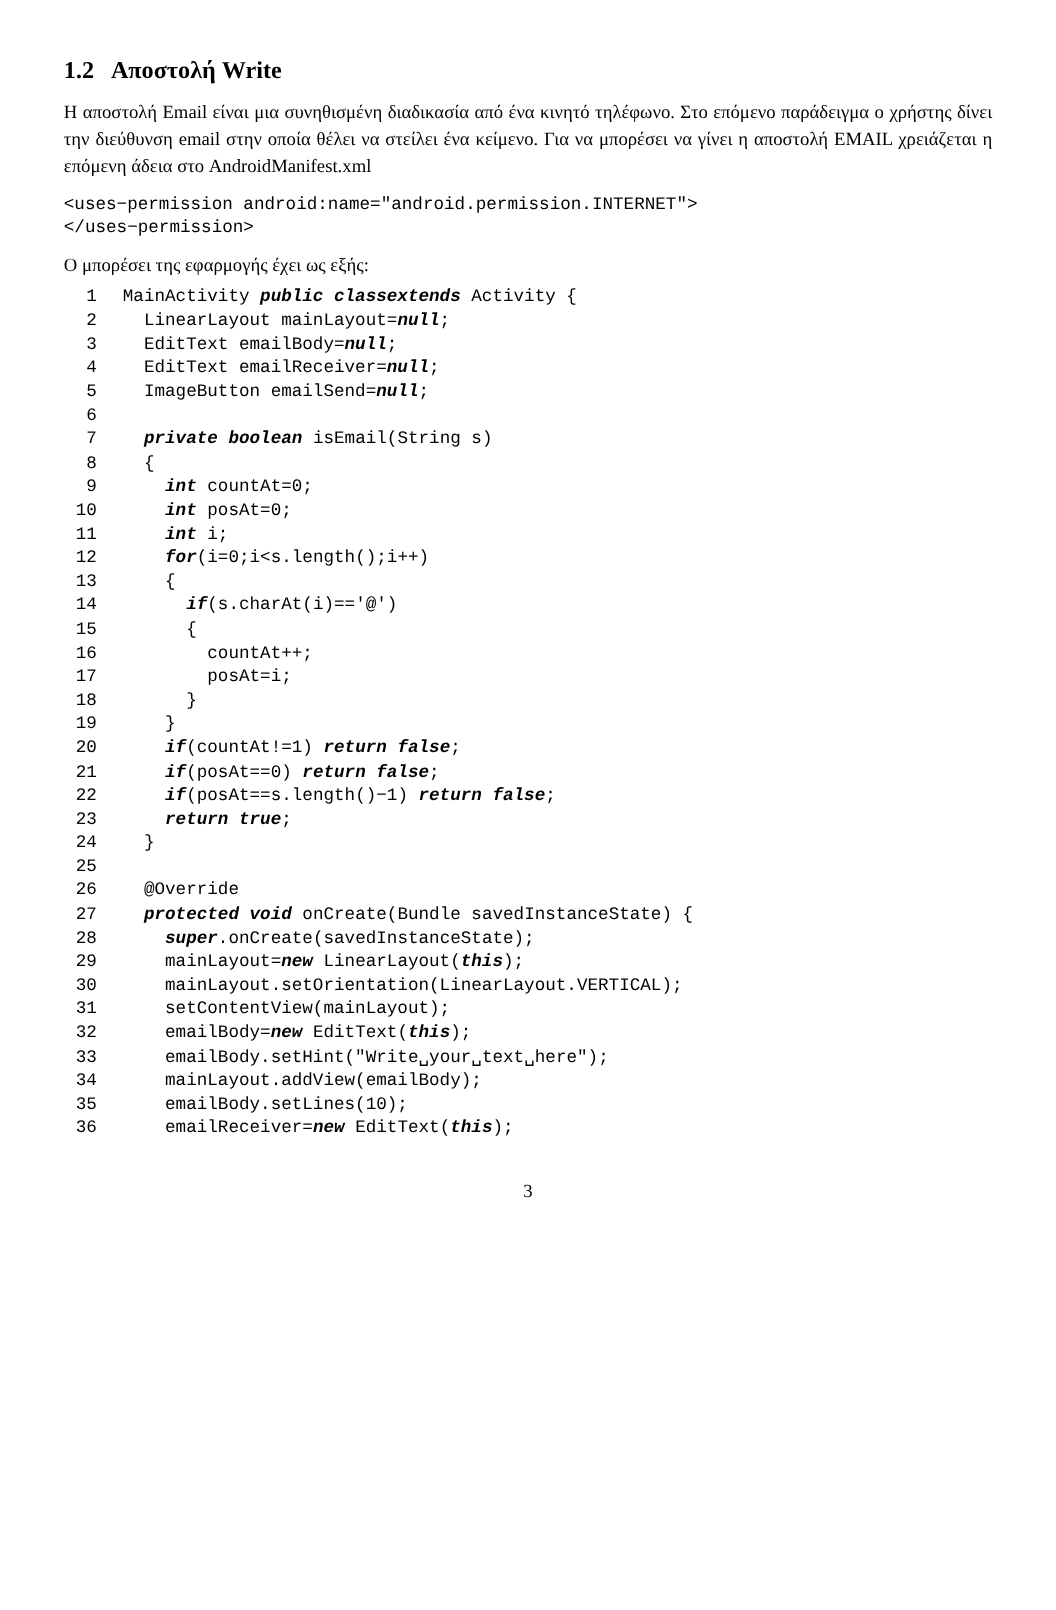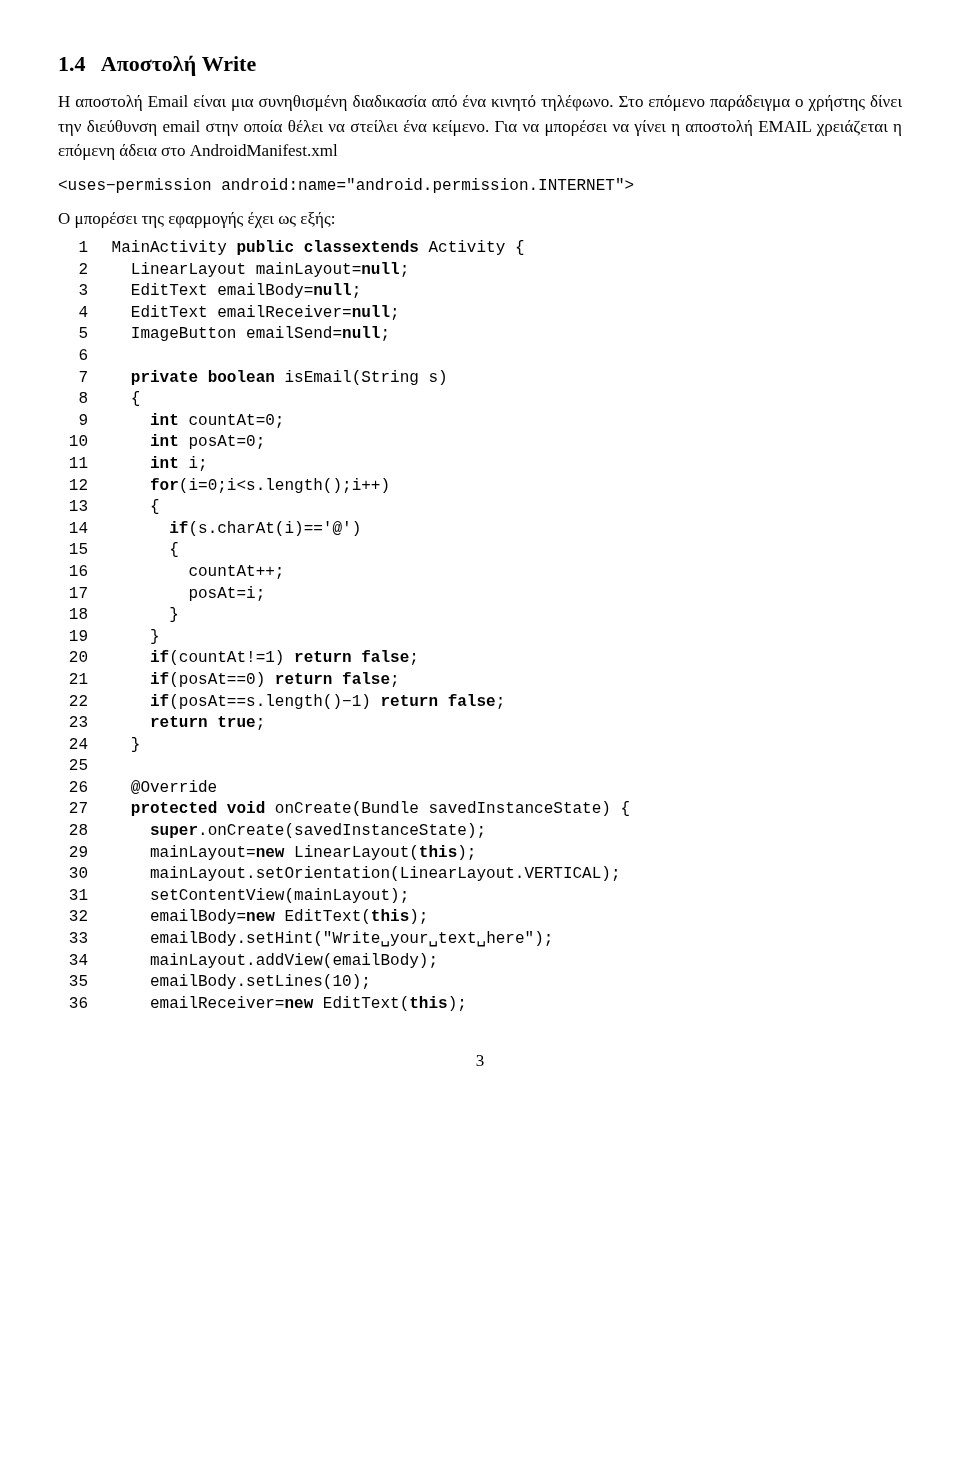--- a/index.html
+++ b/index.html
@@ -41,31 +41,31 @@
   }
   .codeblock .ct {
     flex: 1 1 auto;
   }
   .codeblock.noln .line { display:block; }
   .page-number {
     text-align: center;
     font-size: 17px;
     margin-top: 34px;
   }
-  .bold { font-weight: bold; }
+  .bold { font-weight: bold; font-style: italic; }
 </style>
 </head>
 <body>
 
 <h2 class="section-title">
-  <span>1.4</span>&nbsp;&nbsp;
+  <span>1.2</span>&nbsp;&nbsp;
   <span>Αποστολή Write</span>
 </h2>
 
 <p class="para">Η αποστολή Email είναι μια συνηθισμένη διαδικασία από ένα κινητό τηλέφωνο. Στο επόμενο παράδειγμα ο χρήστης δίνει την διεύθυνση email στην οποία θέλει να στείλει ένα κείμενο. Για να μπορέσει να γίνει η αποστολή EMAIL χρειάζεται η επόμενη άδεια στο AndroidManifest.xml</p>
 
-<div class="codeblock noln" id="code-manifest"><div class="line"><span class="ct">&lt;uses−permission android:name="android.permission.INTERNET"&gt;</span></div></div>
+<div class="codeblock noln" id="code-manifest"><div class="line"><span class="ct">&lt;uses−permission android:name="android.permission.INTERNET"&gt;</span></div><div class="line"><span class="ct">&lt;/uses−permission&gt;</span></div></div>
 
 <p class="para" style="margin-bottom:6px">Ο μπορέσει της εφαρμογής έχει ως εξής:</p>
 
 <div class="codeblock" id="code-main"><div class="line"><span class="ln">1</span><span class="ct"><span> MainActivity </span><span class="bold">public</span><span class="bold"> class</span><span class="bold">extends</span><span> Activity {</span></span></div><div class="line"><span class="ln">2</span><span class="ct"><span>   LinearLayout mainLayout=</span><span class="bold">null</span><span>;</span></span></div><div class="line"><span class="ln">3</span><span class="ct"><span>   EditText emailBody=</span><span class="bold">null</span><span>;</span></span></div><div class="line"><span class="ln">4</span><span class="ct"><span>   EditText emailReceiver=</span><span class="bold">null</span><span>;</span></span></div><div class="line"><span class="ln">5</span><span class="ct"><span>   ImageButton emailSend=</span><span class="bold">null</span><span>;</span></span></div><div class="line"><span class="ln">6</span><span class="ct"><span></span></span></div><div class="line"><span class="ln">7</span><span class="ct"><span>   </span><span class="bold">private</span><span class="bold"> boolean</span><span> isEmail(String s)</span></span></div><div class="line"><span class="ln">8</span><span class="ct"><span>   {</span></span></div><div class="line"><span class="ln">9</span><span class="ct"><span>     </span><span class="bold">int</span><span> countAt=0;</span></span></div><div class="line"><span class="ln">10</span><span class="ct"><span>     </span><span class="bold">int</span><span> posAt=0;</span></span></div><div class="line"><span class="ln">11</span><span class="ct"><span>     </span><span class="bold">int</span><span> i;</span></span></div><div class="line"><span class="ln">12</span><span class="ct"><span>     </span><span class="bold">for</span><span>(i=0;i&lt;s.length();i++)</span></span></div><div class="line"><span class="ln">13</span><span class="ct"><span>     {</span></span></div><div class="line"><span class="ln">14</span><span class="ct"><span>       </span><span class="bold">if</span><span>(s.charAt(i)=='@')</span></span></div><div class="line"><span class="ln">15</span><span class="ct"><span>       {</span></span></div><div class="line"><span class="ln">16</span><span class="ct"><span>         countAt++;</span></span></div><div class="line"><span class="ln">17</span><span class="ct"><span>         posAt=i;</span></span></div><div class="line"><span class="ln">18</span><span class="ct"><span>       }</span></span></div><div class="line"><span class="ln">19</span><span class="ct"><span>     }</span></span></div><div class="line"><span class="ln">20</span><span class="ct"><span>     </span><span class="bold">if</span><span>(countAt!=1) </span><span class="bold">return</span><span class="bold"> false</span><span>;</span></span></div><div class="line"><span class="ln">21</span><span class="ct"><span>     </span><span class="bold">if</span><span>(posAt==0) </span><span class="bold">return</span><span class="bold"> false</span><span>;</span></span></div><div class="line"><span class="ln">22</span><span class="ct"><span>     </span><span class="bold">if</span><span>(posAt==s.length()−1) </span><span class="bold">return</span><span class="bold"> false</span><span>;</span></span></div><div class="line"><span class="ln">23</span><span class="ct"><span>     </span><span class="bold">return</span><span class="bold"> true</span><span>;</span></span></div><div class="line"><span class="ln">24</span><span class="ct"><span>   }</span></span></div><div class="line"><span class="ln">25</span><span class="ct"><span></span></span></div><div class="line"><span class="ln">26</span><span class="ct"><span>   @Override</span></span></div><div class="line"><span class="ln">27</span><span class="ct"><span>   </span><span class="bold">protected</span><span class="bold"> void</span><span> onCreate(Bundle savedInstanceState) {</span></span></div><div class="line"><span class="ln">28</span><span class="ct"><span>     </span><span class="bold">super</span><span>.onCreate(savedInstanceState);</span></span></div><div class="line"><span class="ln">29</span><span class="ct"><span>     mainLayout=</span><span class="bold">new</span><span> LinearLayout(</span><span class="bold">this</span><span>);</span></span></div><div class="line"><span class="ln">30</span><span class="ct"><span>     mainLayout.setOrientation(LinearLayout.VERTICAL);</span></span></div><div class="line"><span class="ln">31</span><span class="ct"><span>     setContentView(mainLayout);</span></span></div><div class="line"><span class="ln">32</span><span class="ct"><span>     emailBody=</span><span class="bold">new</span><span> EditText(</span><span class="bold">this</span><span>);</span></span></div><div class="line"><span class="ln">33</span><span class="ct"><span>     emailBody.setHint("Write␣your␣text␣here");</span></span></div><div class="line"><span class="ln">34</span><span class="ct"><span>     mainLayout.addView(emailBody);</span></span></div><div class="line"><span class="ln">35</span><span class="ct"><span>     emailBody.setLines(10);</span></span></div><div class="line"><span class="ln">36</span><span class="ct"><span>     emailReceiver=</span><span class="bold">new</span><span> EditText(</span><span class="bold">this</span><span>);</span></span></div></div>
 
 <div class="page-number">3</div>
 
 </body></html>

